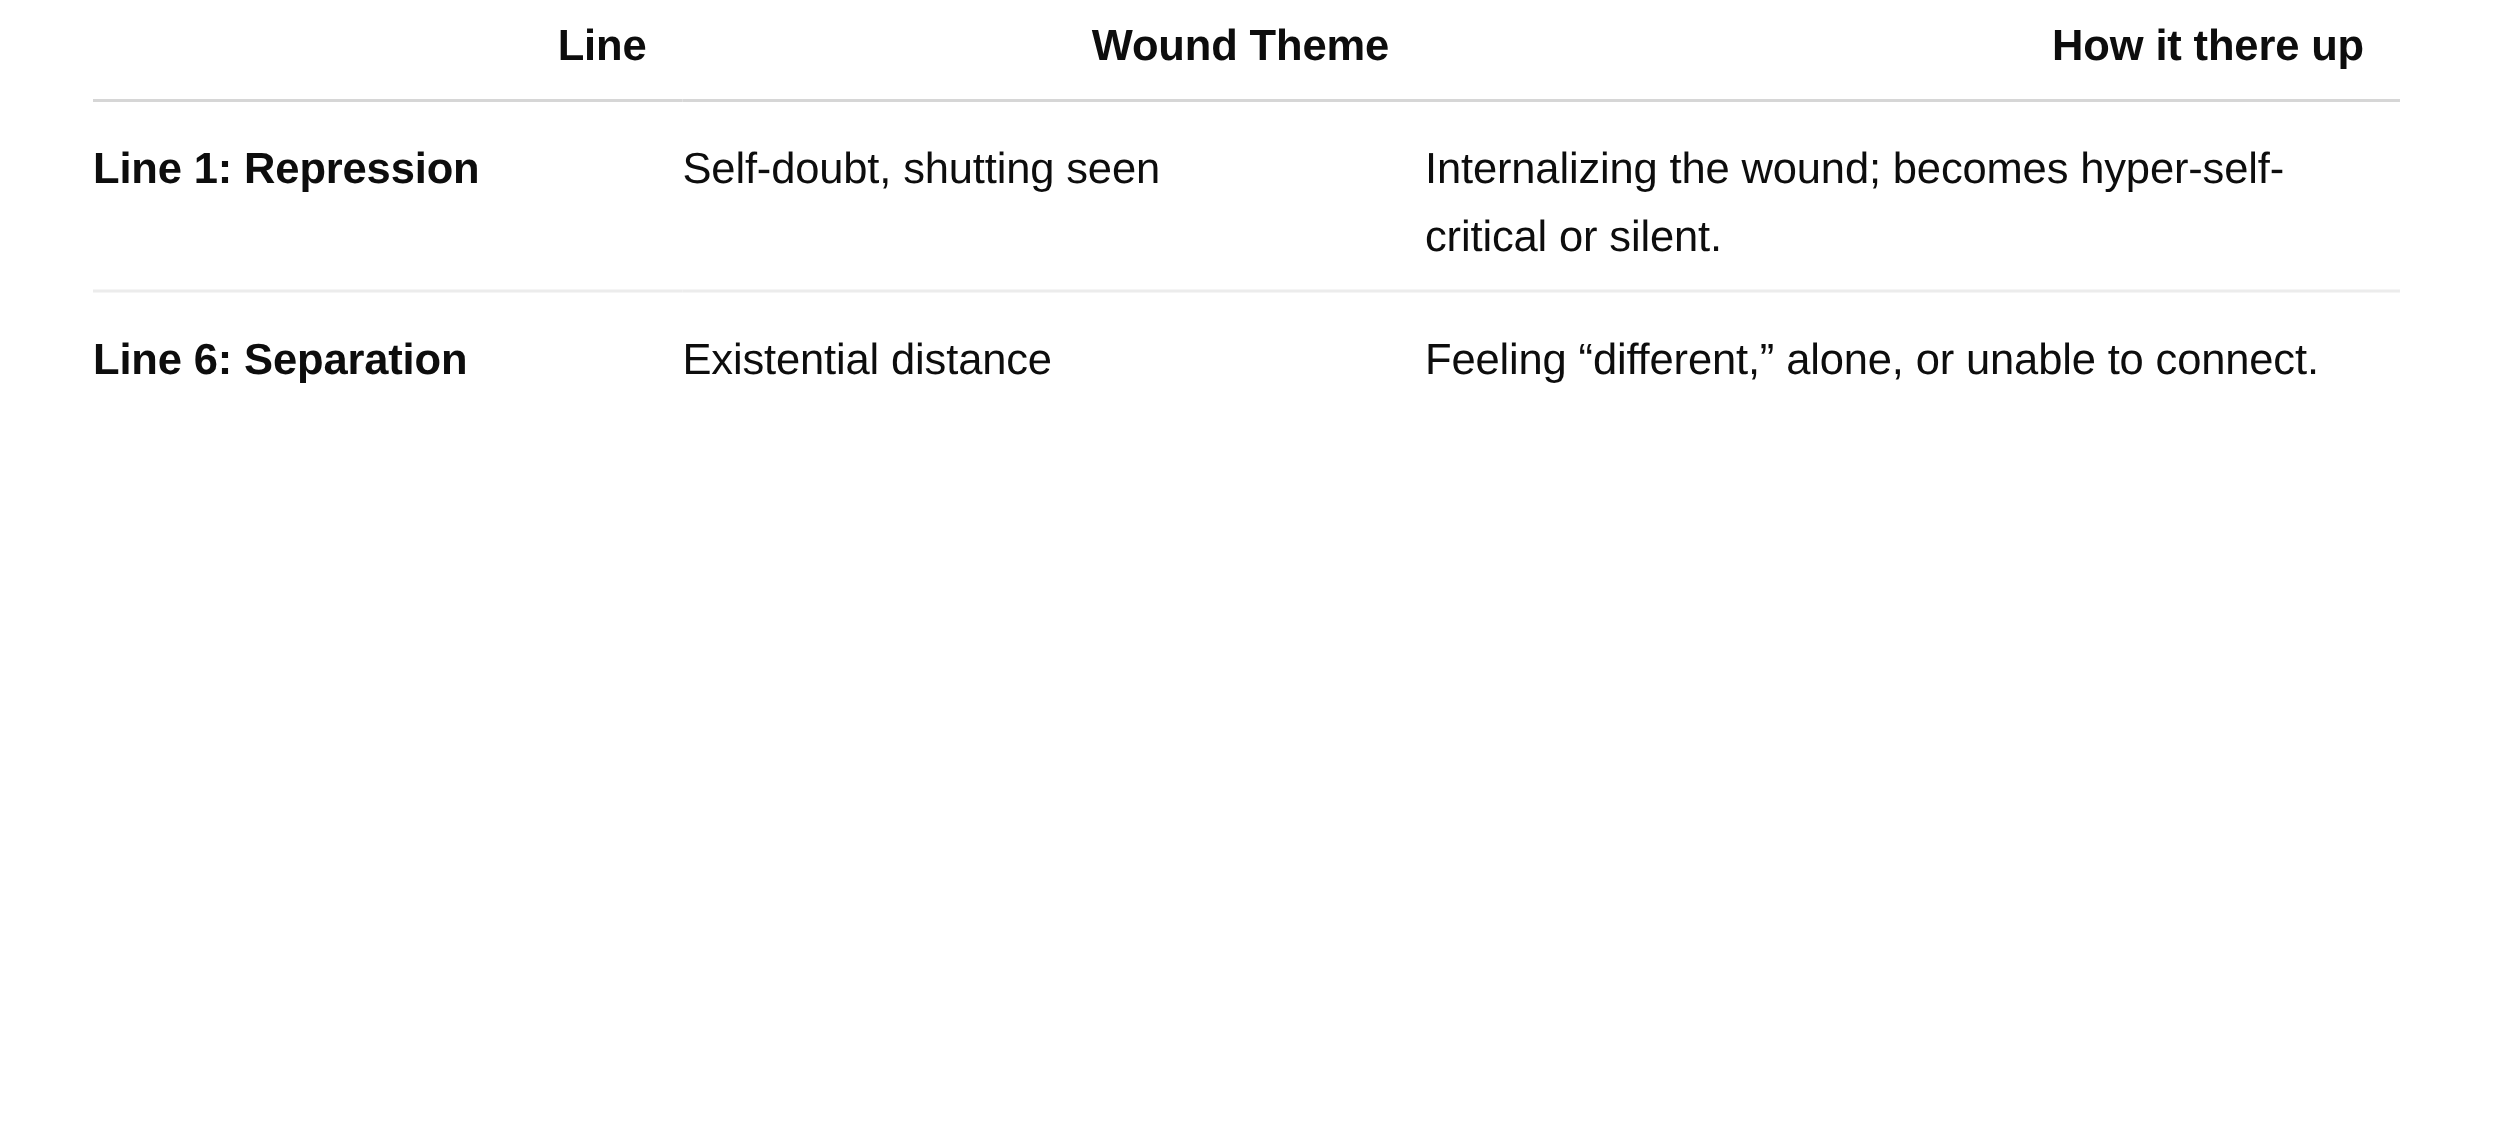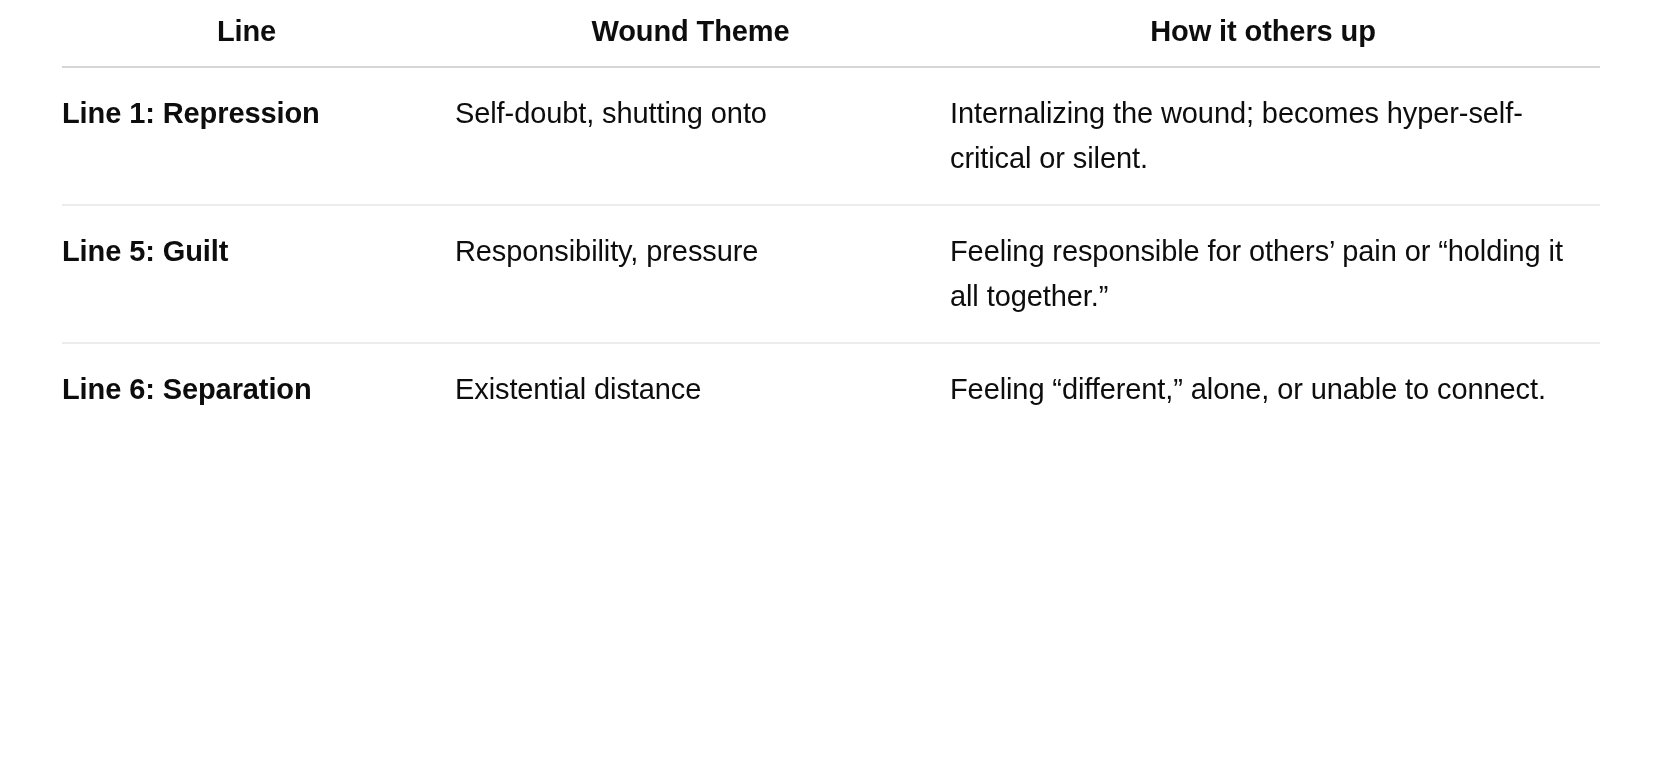--- a/index.html
+++ b/index.html
@@ -24,30 +24,30 @@
     width: 1538px;
     border-collapse: collapse;
     table-layout: fixed;
     font-size: 29px;
     line-height: 45px;
   }
   col.c1 { width: 393px; }
   col.c2 { width: 495px; }
   col.c3 { width: 650px; }
   th {
-    text-align: center;
+    text-align: right;
     font-weight: 700;
     vertical-align: top;
     padding: 9px 24px 12px 0;
     border-bottom: 2px solid #d6d6d6;
     letter-spacing: -0.1px;
   }
   td {
     vertical-align: top;
-    padding: 23px 24px 23px 0;
+    padding: 23px 24px 12px 0;
     border-bottom: 2px solid #ececec;
     letter-spacing: -0.1px;
   }
   td.line-cell { font-weight: 700; }
   td.how-cell { white-space: pre-line; margin-left: 46px; }
   tbody tr:last-child td {
     border-bottom: none;
     padding-bottom: 27px;
   }
 </style>
@@ -58,35 +58,29 @@
   <table class="wound-table">
     <colgroup>
       <col class="c1">
       <col class="c2">
       <col class="c3">
     </colgroup>
     <thead>
       <tr>
         <th>Line</th>
         <th>Wound Theme</th>
-        <th>How it others up</th>
+        <th>How it there up</th>
       </tr>
     </thead>
     <tbody>
       <tr>
         <td class="line-cell">Line 1: Repression</td>
-        <td class="theme-cell">Self-doubt, shutting onto</td>
+        <td class="theme-cell">Self-doubt, shutting seen</td>
         <td class="how-cell">Internalizing the wound; becomes hyper-self-
 critical or silent.</td>
-      </tr>
-      <tr>
-        <td class="line-cell">Line 5: Guilt</td>
-        <td class="theme-cell">Responsibility, pressure</td>
-        <td class="how-cell">Feeling responsible for others’ pain or “holding it
-all together.”</td>
       </tr>
       <tr>
         <td class="line-cell">Line 6: Separation</td>
         <td class="theme-cell">Existential distance</td>
         <td class="how-cell">Feeling “different,” alone, or unable to connect.</td>
       </tr>
     </tbody>
   </table>
 </div>
 

